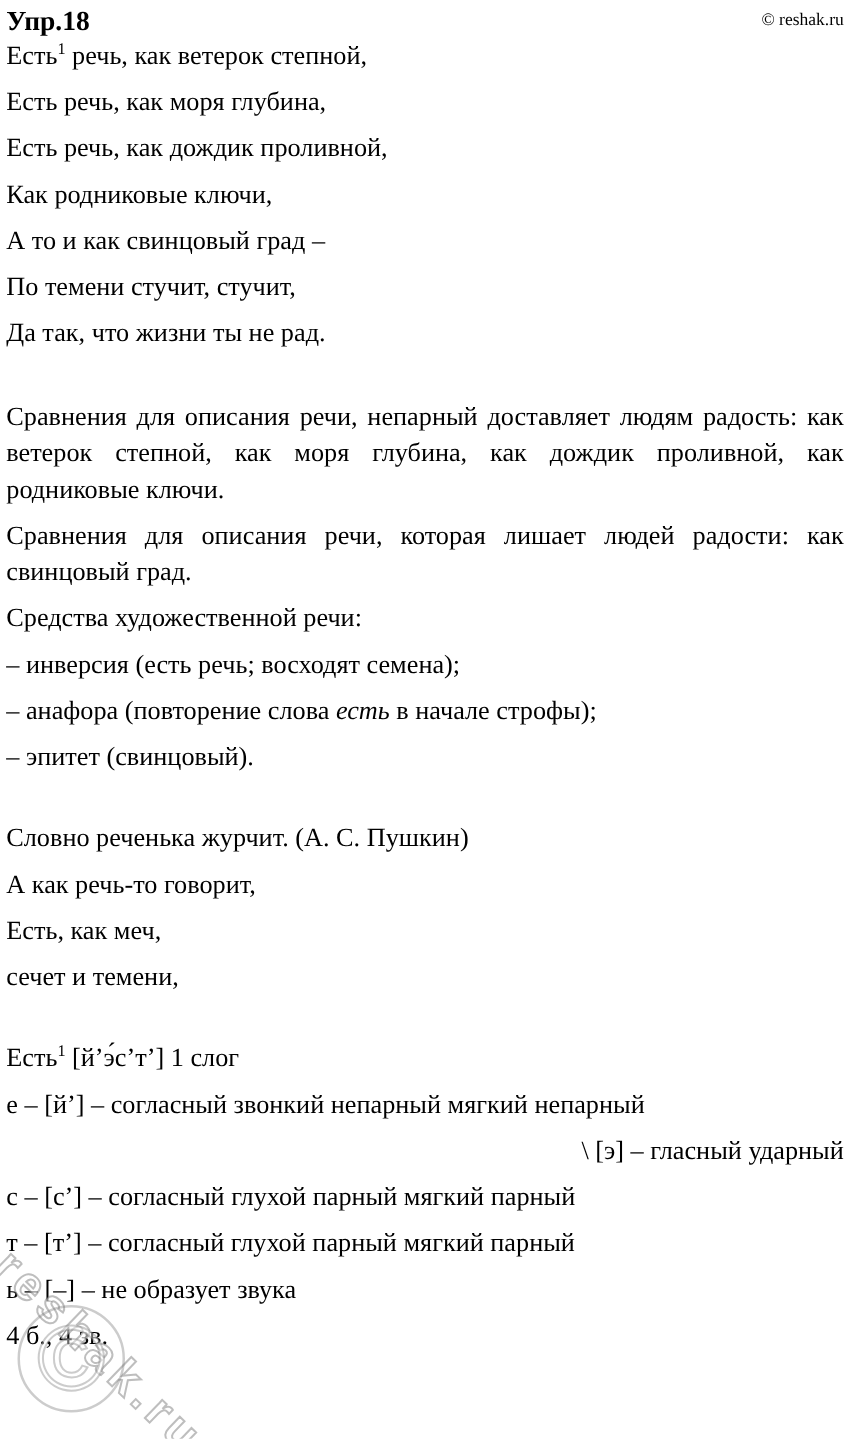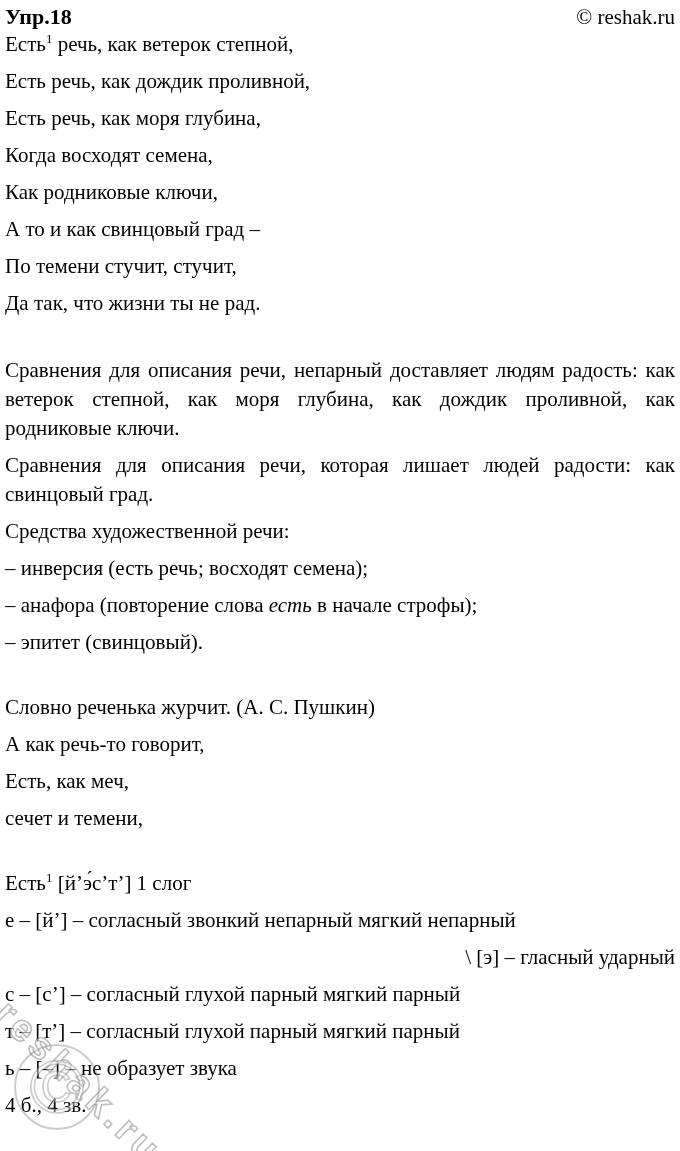--- a/index.html
+++ b/index.html
@@ -26,21 +26,21 @@
     justify-content: space-between;
     align-items: flex-end;
     line-height: 26px;
     margin: 0;
   }
   .doc-title {
     font-weight: bold;
     font-size: 22px;
   }
   .copyright {
-    font-size: 21px;
+    font-size: 14px;
   }
   p.line {
     margin: 0 0 8px 0;
     line-height: 29px;
   }
   p.just {
     text-align: justify;
   }
   p.indent-bs {
     padding-left: 8px;
@@ -99,23 +99,22 @@
 <body>
 
 <div class="page">
 
   <div class="header-row">
     <span class="doc-title">Упр.18</span>
     <span class="copyright">© reshak.ru</span>
   </div>
 
   <p class="line"><span>Есть</span><sup class="fn">1</sup><span> речь, как ветерок степной,</span></p>
+  <p class="line">Есть речь, как моря глубина,</p>
   <p class="line">Есть речь, как дождик проливной,</p>
-  <p class="line">Есть речь, как моря глубина,</p>
-  <p class="line">Когда восходят семена,</p>
   <p class="line">Как родниковые ключи,</p>
   <p class="line">А то и как свинцовый град –</p>
   <p class="line">По темени стучит, стучит,</p>
   <p class="line">Да так, что жизни ты не рад.</p>
 
   <div class="spacer-a"></div>
 
   <p class="line just">Сравнения для описания речи, непарный доставляет людям радость: как ветерок степной, как моря глубина, как дождик проливной, как родниковые ключи.</p>
   <p class="line just">Сравнения для описания речи, которая лишает людей радости: как свинцовый град.</p>
   <p class="line">Средства художественной речи:</p>

